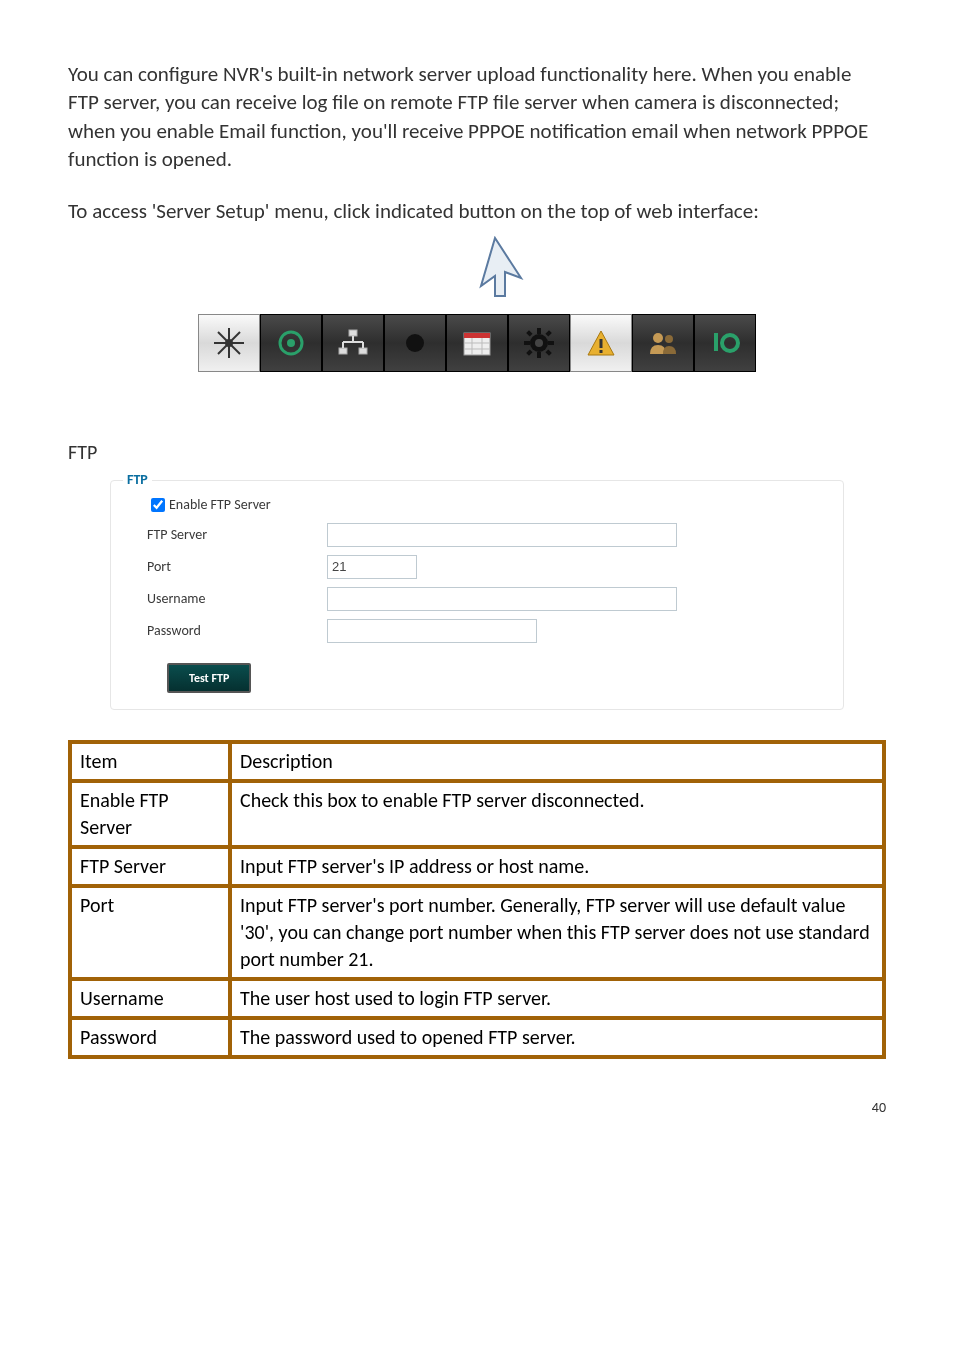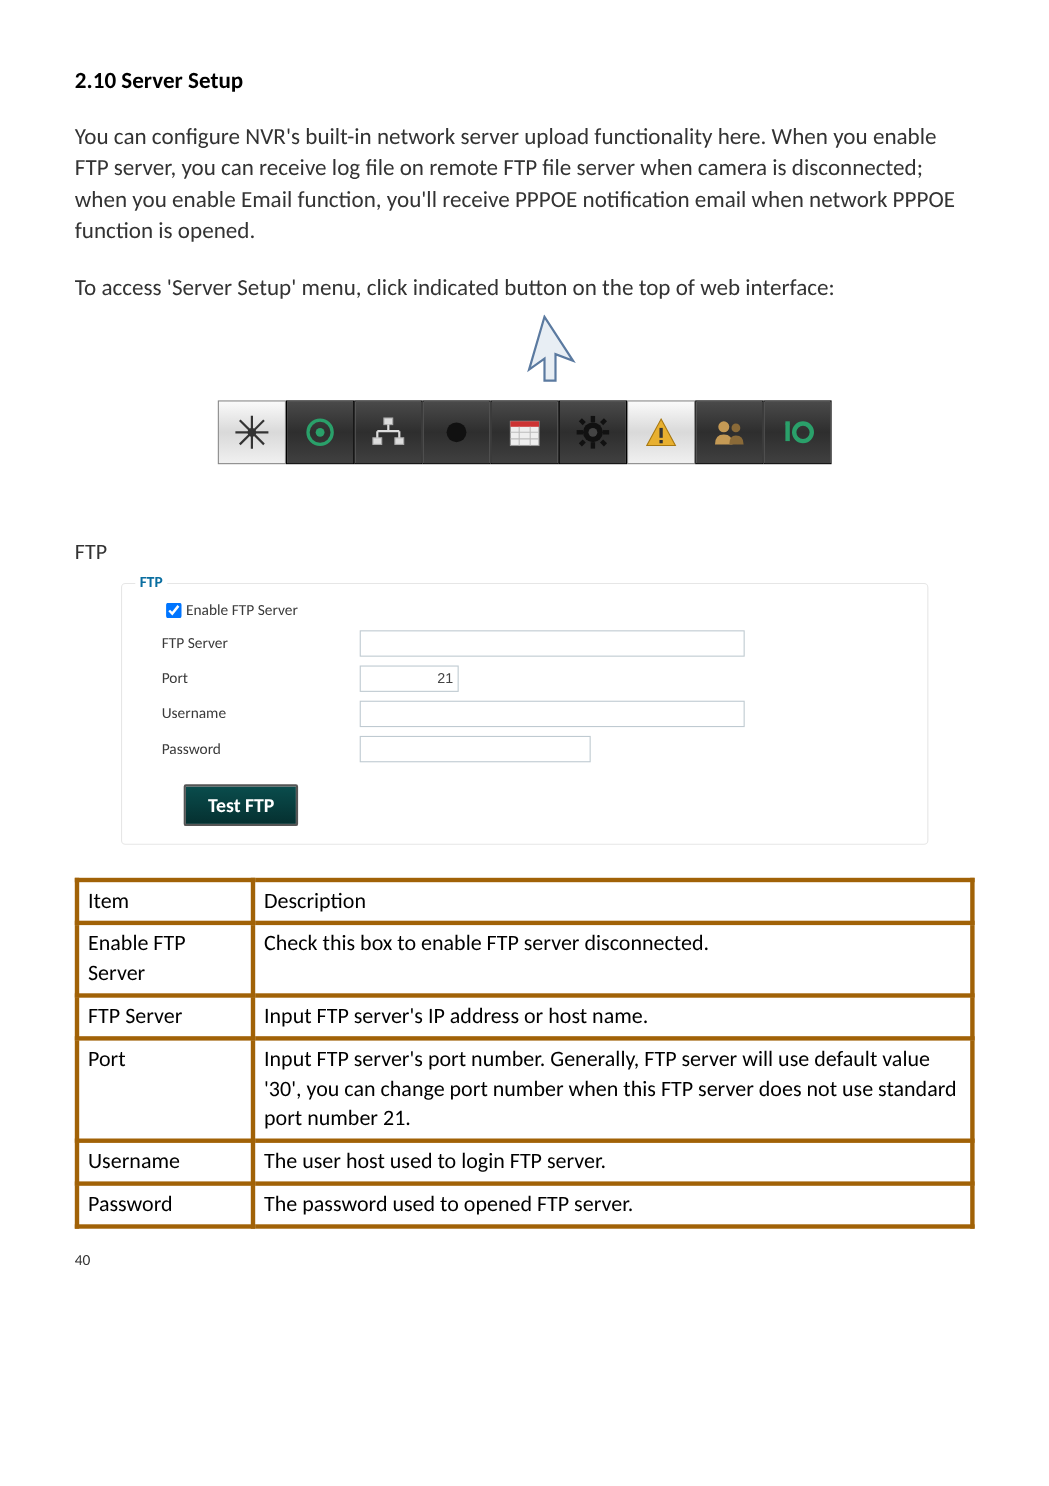--- a/index.html
+++ b/index.html
@@ -115,72 +115,71 @@
 .ftp-input {
   border: 1px solid #bfcad1;
   height: 22px;
   padding: 0 4px;
   font-size: 13px;
   color: #444;
   background: #fff;
 }
 .ftp-input.wide { width: 340px; }
 .ftp-input.med { width: 200px; }
-.ftp-input.small { width: 80px; text-align: right; }
+.ftp-input.small { width: 80px; }
 .ftp-check {
   display: flex;
   align-items: center;
   margin: 6px 0 8px 20px;
   font-size: 14px;
   color: #3a3a3a;
 }
 .ftp-check input {
   width: 14px;
   height: 14px;
   margin-right: 4px;
 }
 .test-btn {
   display: inline-block;
   margin: 12px 0 0 40px;
   background: linear-gradient(to bottom, #0a4d4d 0%, #053030 100%);
   color: #fff;
   font-weight: bold;
-  font-size: 18px;
+  font-size: 12px;
   padding: 6px 20px;
   border: 2px solid #555;
   border-radius: 2px;
 }
 
 
 table.desc {
   width: 100%;
   border-collapse: collapse;
   font-size: 20px;
 }
 table.desc td {
   border: 4px solid #a16207;
   padding: 4px 8px;
   vertical-align: top;
   line-height: 1.35;
 }
 table.desc td.col-item { width: 140px; }
 
 .page-num {
-  text-align: left;
+  text-align: right;
   font-size: 14px;
-  margin-top: 20px;
+  margin-top: 40px;
   color: #333;
 }
 </style>
 </head>
 <body>
 
 <div class="page">
 
-  <h3 class="section-title">2.10 Server Setup</h3>
 
   <p class="body-text">You can configure NVR's built-in network server upload functionality here. When you enable FTP server, you can receive log file on remote FTP file server when camera is disconnected; when you enable Email function, you'll receive PPPOE notification email when network PPPOE function is opened.</p>
 
   <p class="body-text">To access 'Server Setup' menu, click indicated button on the top of web interface:</p>
 
   <div class="toolbar-wrap">
     <div class="toolbar">
       <div class="tbtn-light">
         <svg width="34" height="34" viewBox="0 0 34 34">
           <g stroke="#333" stroke-width="2" fill="none">

